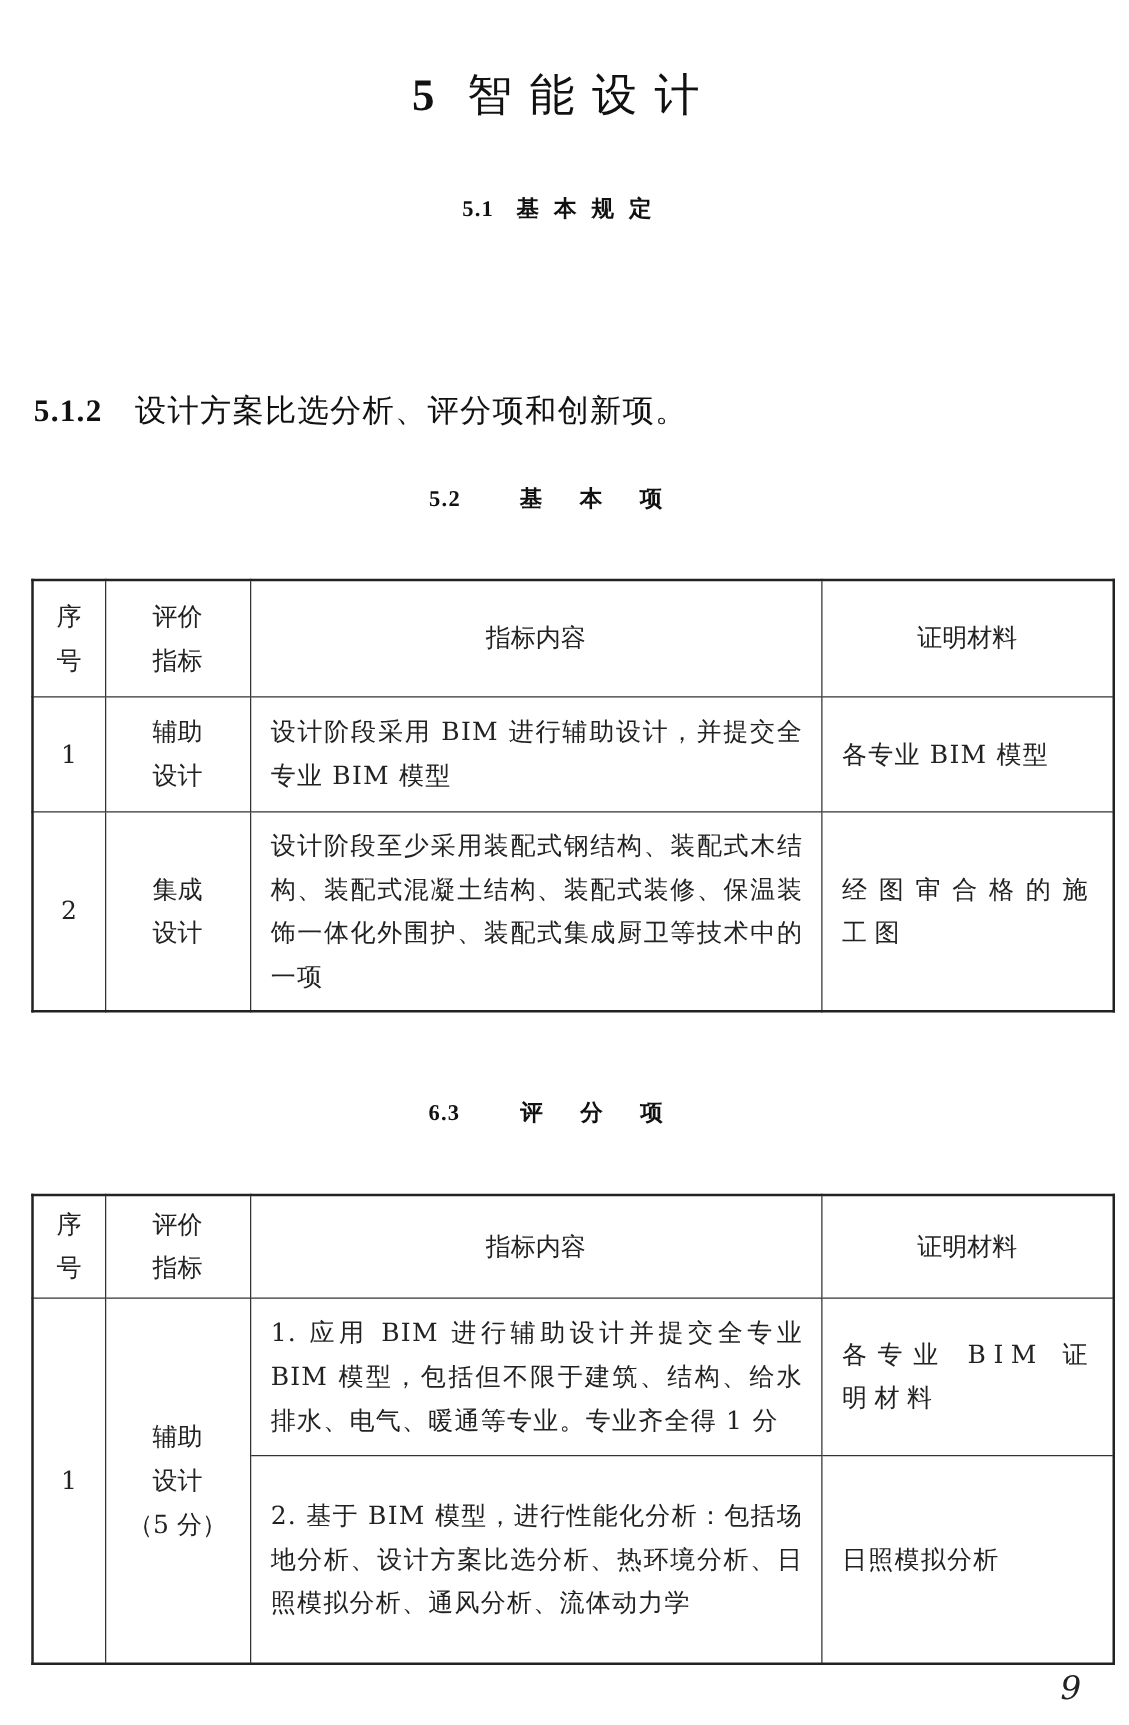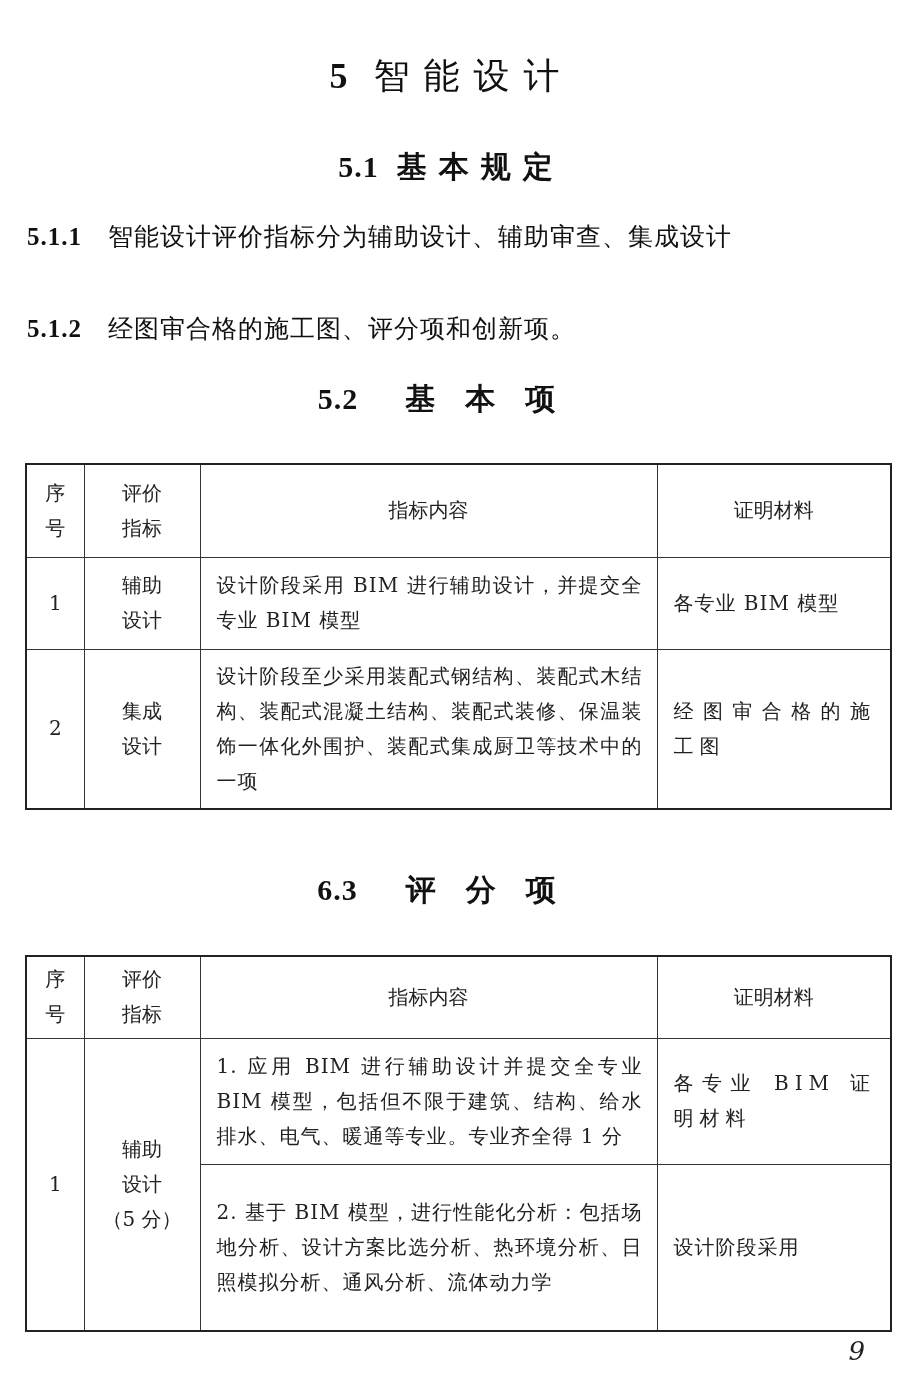--- a/index.html
+++ b/index.html
@@ -10,21 +10,21 @@
   .abs { position: absolute; }
   .chapter-title {
     left: 0; width: 903px; top: 52px; text-align: center;
     font-family: "DejaVu Sans", "Liberation Sans", sans-serif;
     font-size: 36px; letter-spacing: 14px; line-height: 48px;
   }
   .chapter-title .num { font-family: "Liberation Serif", serif; font-weight: bold; letter-spacing: 0; margin-right: 26px; }
   .section-title {
     left: 0; width: 903px; text-align: center;
     font-family: "DejaVu Sans", "Liberation Sans", sans-serif;
-    font-weight: bold; font-size: 30px; line-height: 34px; letter-spacing: 12px;
+    font-weight: bold; font-size: 18px; line-height: 34px; letter-spacing: 12px;
   }
   .section-title .num { font-family: "Liberation Serif", serif; letter-spacing: 1px; margin-right: 18px; }
   .clause {
     left: 27px; width: 866px; font-size: 25px; line-height: 46px;
     font-family: "DejaVu Sans", "Liberation Sans", sans-serif; letter-spacing: 1px;
   }
   .clause .cnum { font-family: "Liberation Serif", serif; font-weight: bold; margin-right: 26px; letter-spacing: 1px; }
   table.spec {
     position: absolute; left: 25px; width: 865px; border-collapse: collapse;
     border: 2.5px solid #222; table-layout: fixed;
@@ -44,24 +44,23 @@
   }
 </style>
 </head>
 <body>
 
 <div class="abs chapter-title"><span class="num">5</span><span>智能设计</span></div>
 
 <div class="abs section-title" style="top:150px;"><span class="num">5.1</span><span>基本规定</span></div>
 
 <div class="abs clause" style="top:214px;">
-  <div><span class="cnum">5.1.1</span><span>智能设计评价指标分为辅助设计、辅助审查、集成设计</span></div>
 </div>
 <div class="abs clause" style="top:306px;">
-  <div><span class="cnum">5.1.2</span><span>经图审合格的施工图、评分项和创新项。</span></div>
+  <div><span class="cnum">5.1.2</span><span>设计方案比选分析、评分项和创新项。</span></div>
 </div>
 
 <div class="abs section-title" style="top:382px;"><span class="num">5.2</span><span style="letter-spacing:30px;margin-left:29px;">基本项</span></div>
 
 <table class="spec" style="top:463px;">
   <colgroup>
       <col style="width:58px">
       <col style="width:116px">
       <col style="width:457px">
       <col style="width:234px">
@@ -127,18 +126,18 @@
     <td class="c-center" rowspan="2">
           <div>辅助</div>
           <div>设计</div>
           <div>（5 分）</div>
         </td>
     <td class="c-content">1. 应用 BIM 进行辅助设计并提交全专业 BIM 模型，包括但不限于建筑、结构、给水排水、电气、暖通等专业。专业齐全得 1 分</td>
     <td class="c-proof spread">各专业 BIM 证明材料</td>
   </tr>
   <tr style="height:167px;">
     <td class="c-content">2. 基于 BIM 模型，进行性能化分析：包括场地分析、设计方案比选分析、热环境分析、日照模拟分析、通风分析、流体动力学</td>
-    <td class="c-proof">设计阶段采用</td>
+    <td class="c-proof">日照模拟分析</td>
   </tr>
 </tbody>
   </table>
 
 <div class="abs page-number">9</div>
 
 </body></html>

